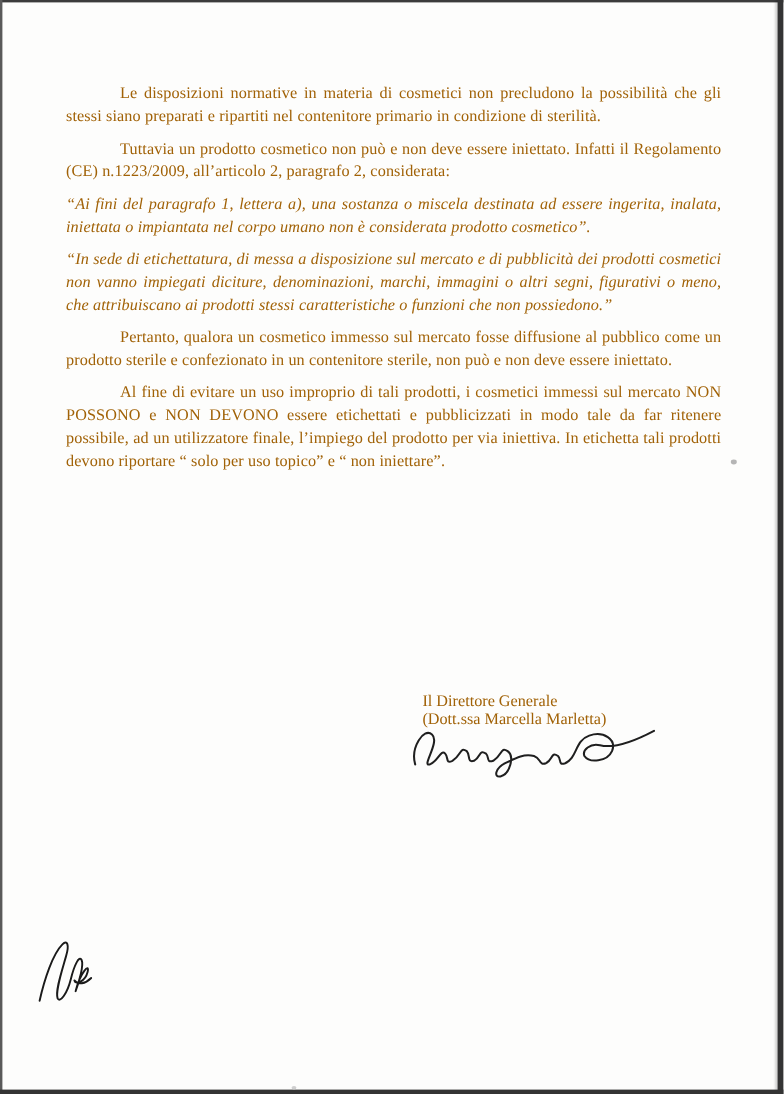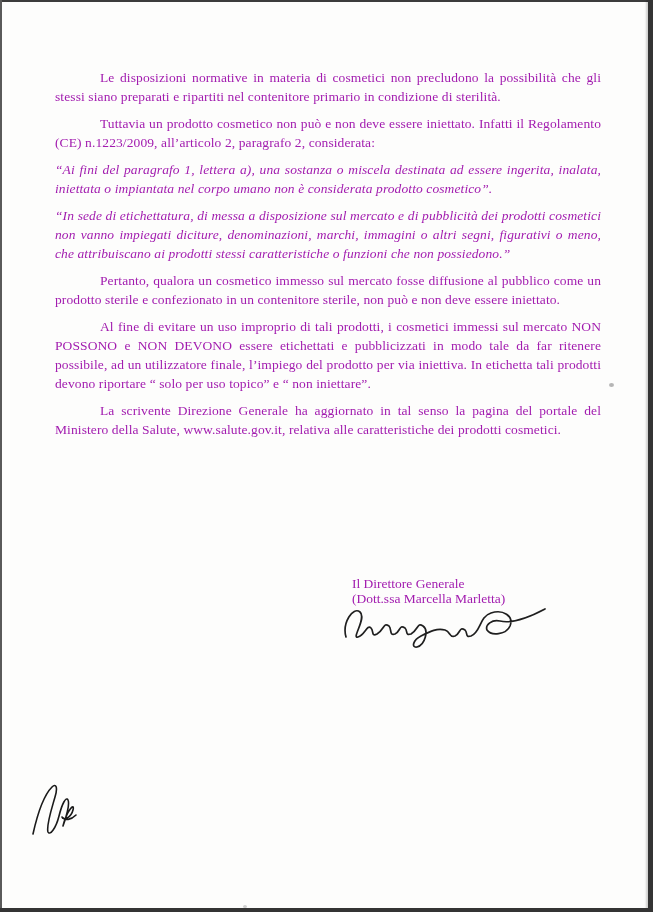--- a/index.html
+++ b/index.html
@@ -6,21 +6,21 @@
   body{
     width:653px;height:912px;
     background:#e8e8e8;
     font-family:"Liberation Serif","DejaVu Serif",serif;
   }
   .page{
     position:relative;
     width:653px;height:912px;
     background:#fdfdfc;
     overflow:hidden;
-    color:#a21caf;
+    color:#a16207;
   }
   
   .edge-top{position:absolute;top:0;left:0;width:100%;height:2px;background:#3c3c3c;}
   .edge-left{position:absolute;top:0;left:0;width:2px;height:100%;background:#5a5a5a;}
   .edge-right{position:absolute;top:0;right:0;width:5px;height:100%;background:#343434;box-shadow:-2px 0 2px rgba(0,0,0,.18);}
   .edge-bottom{position:absolute;bottom:0;left:0;width:100%;height:4px;background:#343434;}
   .speck{position:absolute;border-radius:50%;background:#b5b5b5;}
   .speck-1{left:609px;top:383px;width:5px;height:4px;}
   .speck-2{left:243px;top:905px;width:4px;height:3px;background:#cfcfcf;}
 
@@ -62,21 +62,20 @@
   <div class="speck speck-1"></div>
   <div class="speck speck-2"></div>
 
   <div class="text-col">
     <p class="body">Le disposizioni normative in materia di cosmetici non precludono la possibilità che gli stessi siano preparati e ripartiti nel contenitore primario in condizione di sterilità.</p>
     <p class="body">Tuttavia un prodotto cosmetico non può e non deve essere iniettato. Infatti il Regolamento (CE) n.1223/2009, all’articolo 2, paragrafo 2, considerata:</p>
     <p class="quote">“Ai fini del paragrafo 1, lettera a), una sostanza o miscela destinata ad essere ingerita, inalata, iniettata o impiantata nel corpo umano non è considerata prodotto cosmetico”.</p>
     <p class="quote">“In sede di etichettatura, di messa a disposizione sul mercato e di pubblicità dei prodotti cosmetici non vanno impiegati diciture, denominazioni, marchi, immagini o altri segni, figurativi o meno, che attribuiscano ai prodotti stessi caratteristiche o funzioni che non possiedono.”</p>
     <p class="body">Pertanto, qualora un cosmetico immesso sul mercato fosse  diffusione al pubblico come un prodotto sterile e confezionato in un contenitore sterile, non può e non deve  essere iniettato.</p>
     <p class="body">Al fine di evitare un uso improprio di tali prodotti, i cosmetici immessi sul  mercato  NON POSSONO e NON DEVONO essere etichettati  e pubblicizzati in modo tale da far ritenere possibile, ad un utilizzatore finale, l’impiego del prodotto per via iniettiva. In etichetta tali prodotti devono riportare “ solo per uso topico” e “ non iniettare”.</p>
-    <p class="body">La scrivente Direzione Generale ha aggiornato in tal senso la pagina del portale del Ministero della Salute, www.salute.gov.it, relativa alle caratteristiche dei prodotti cosmetici.</p>
   </div>
 
   <div class="signature-block">
     <div>Il Direttore Generale</div>
     <div>(Dott.ssa Marcella Marletta)</div>
   </div>
 
   <div class="signature-svg">
     <svg width="215" height="52" viewBox="0 0 215 52">
       <path d="M6,40 C2,26 13,9 20,15 C27,21 11,42 18,40 C25,38 27,27 31,31

